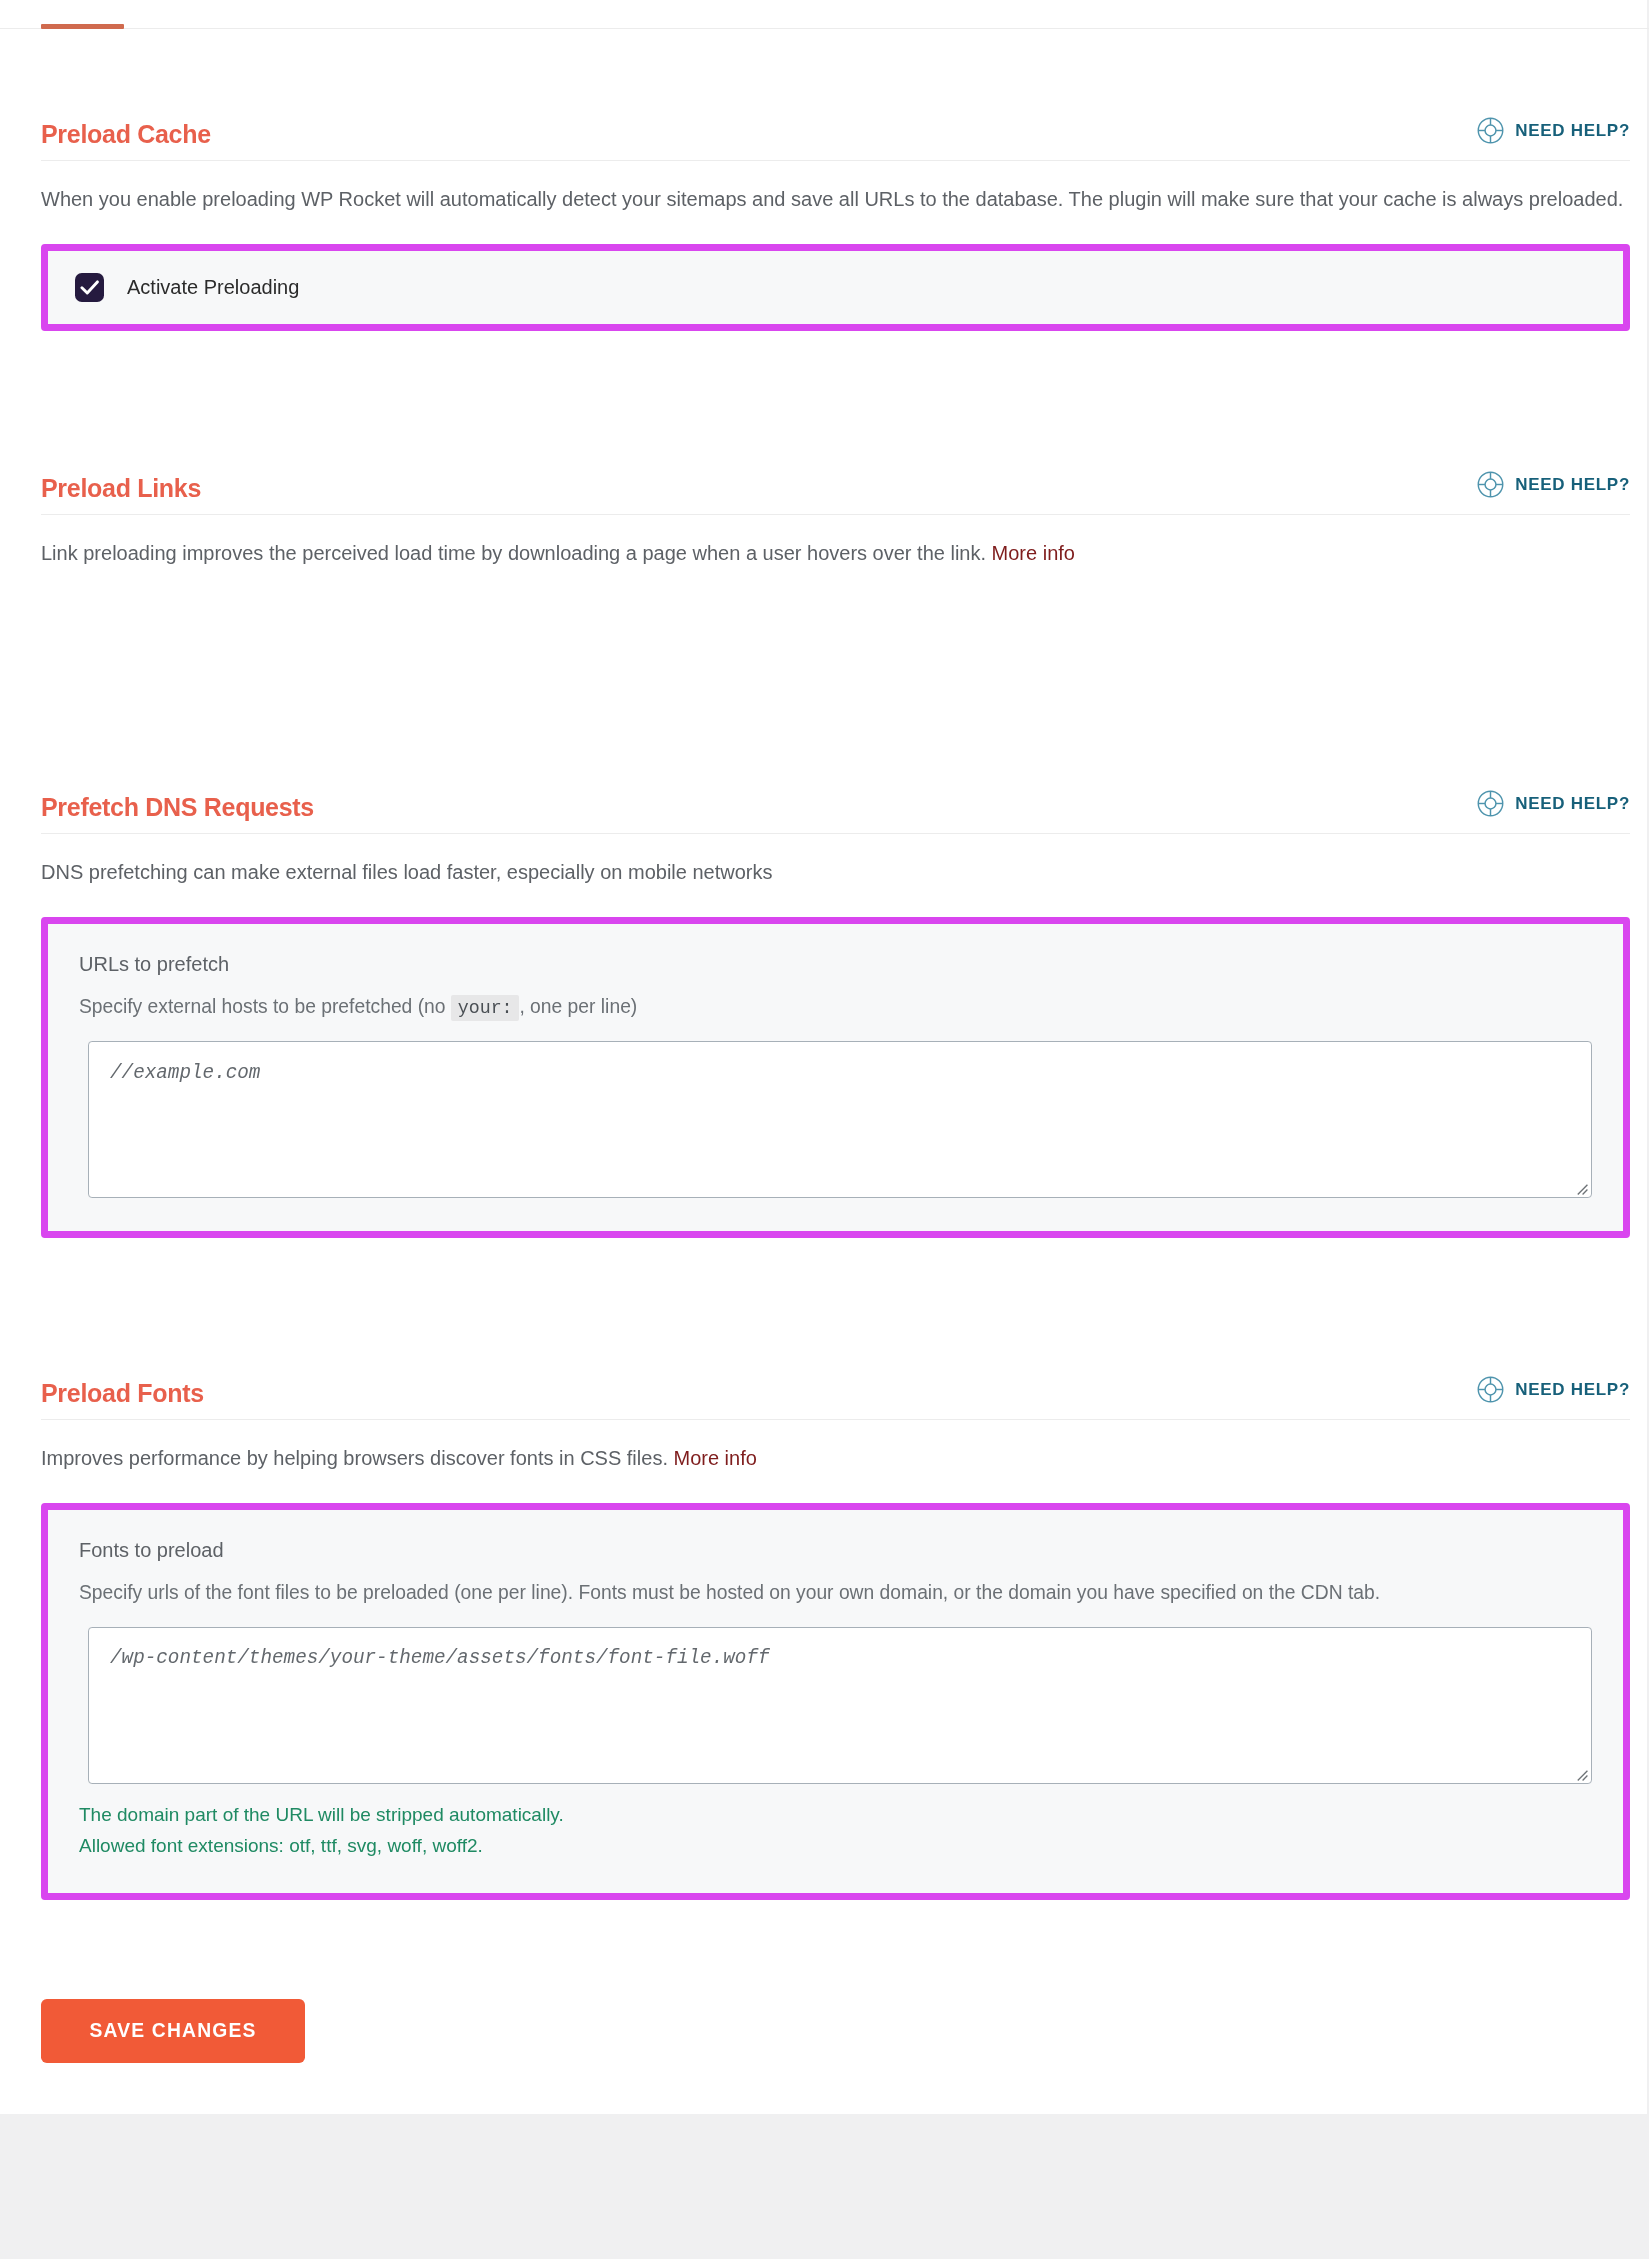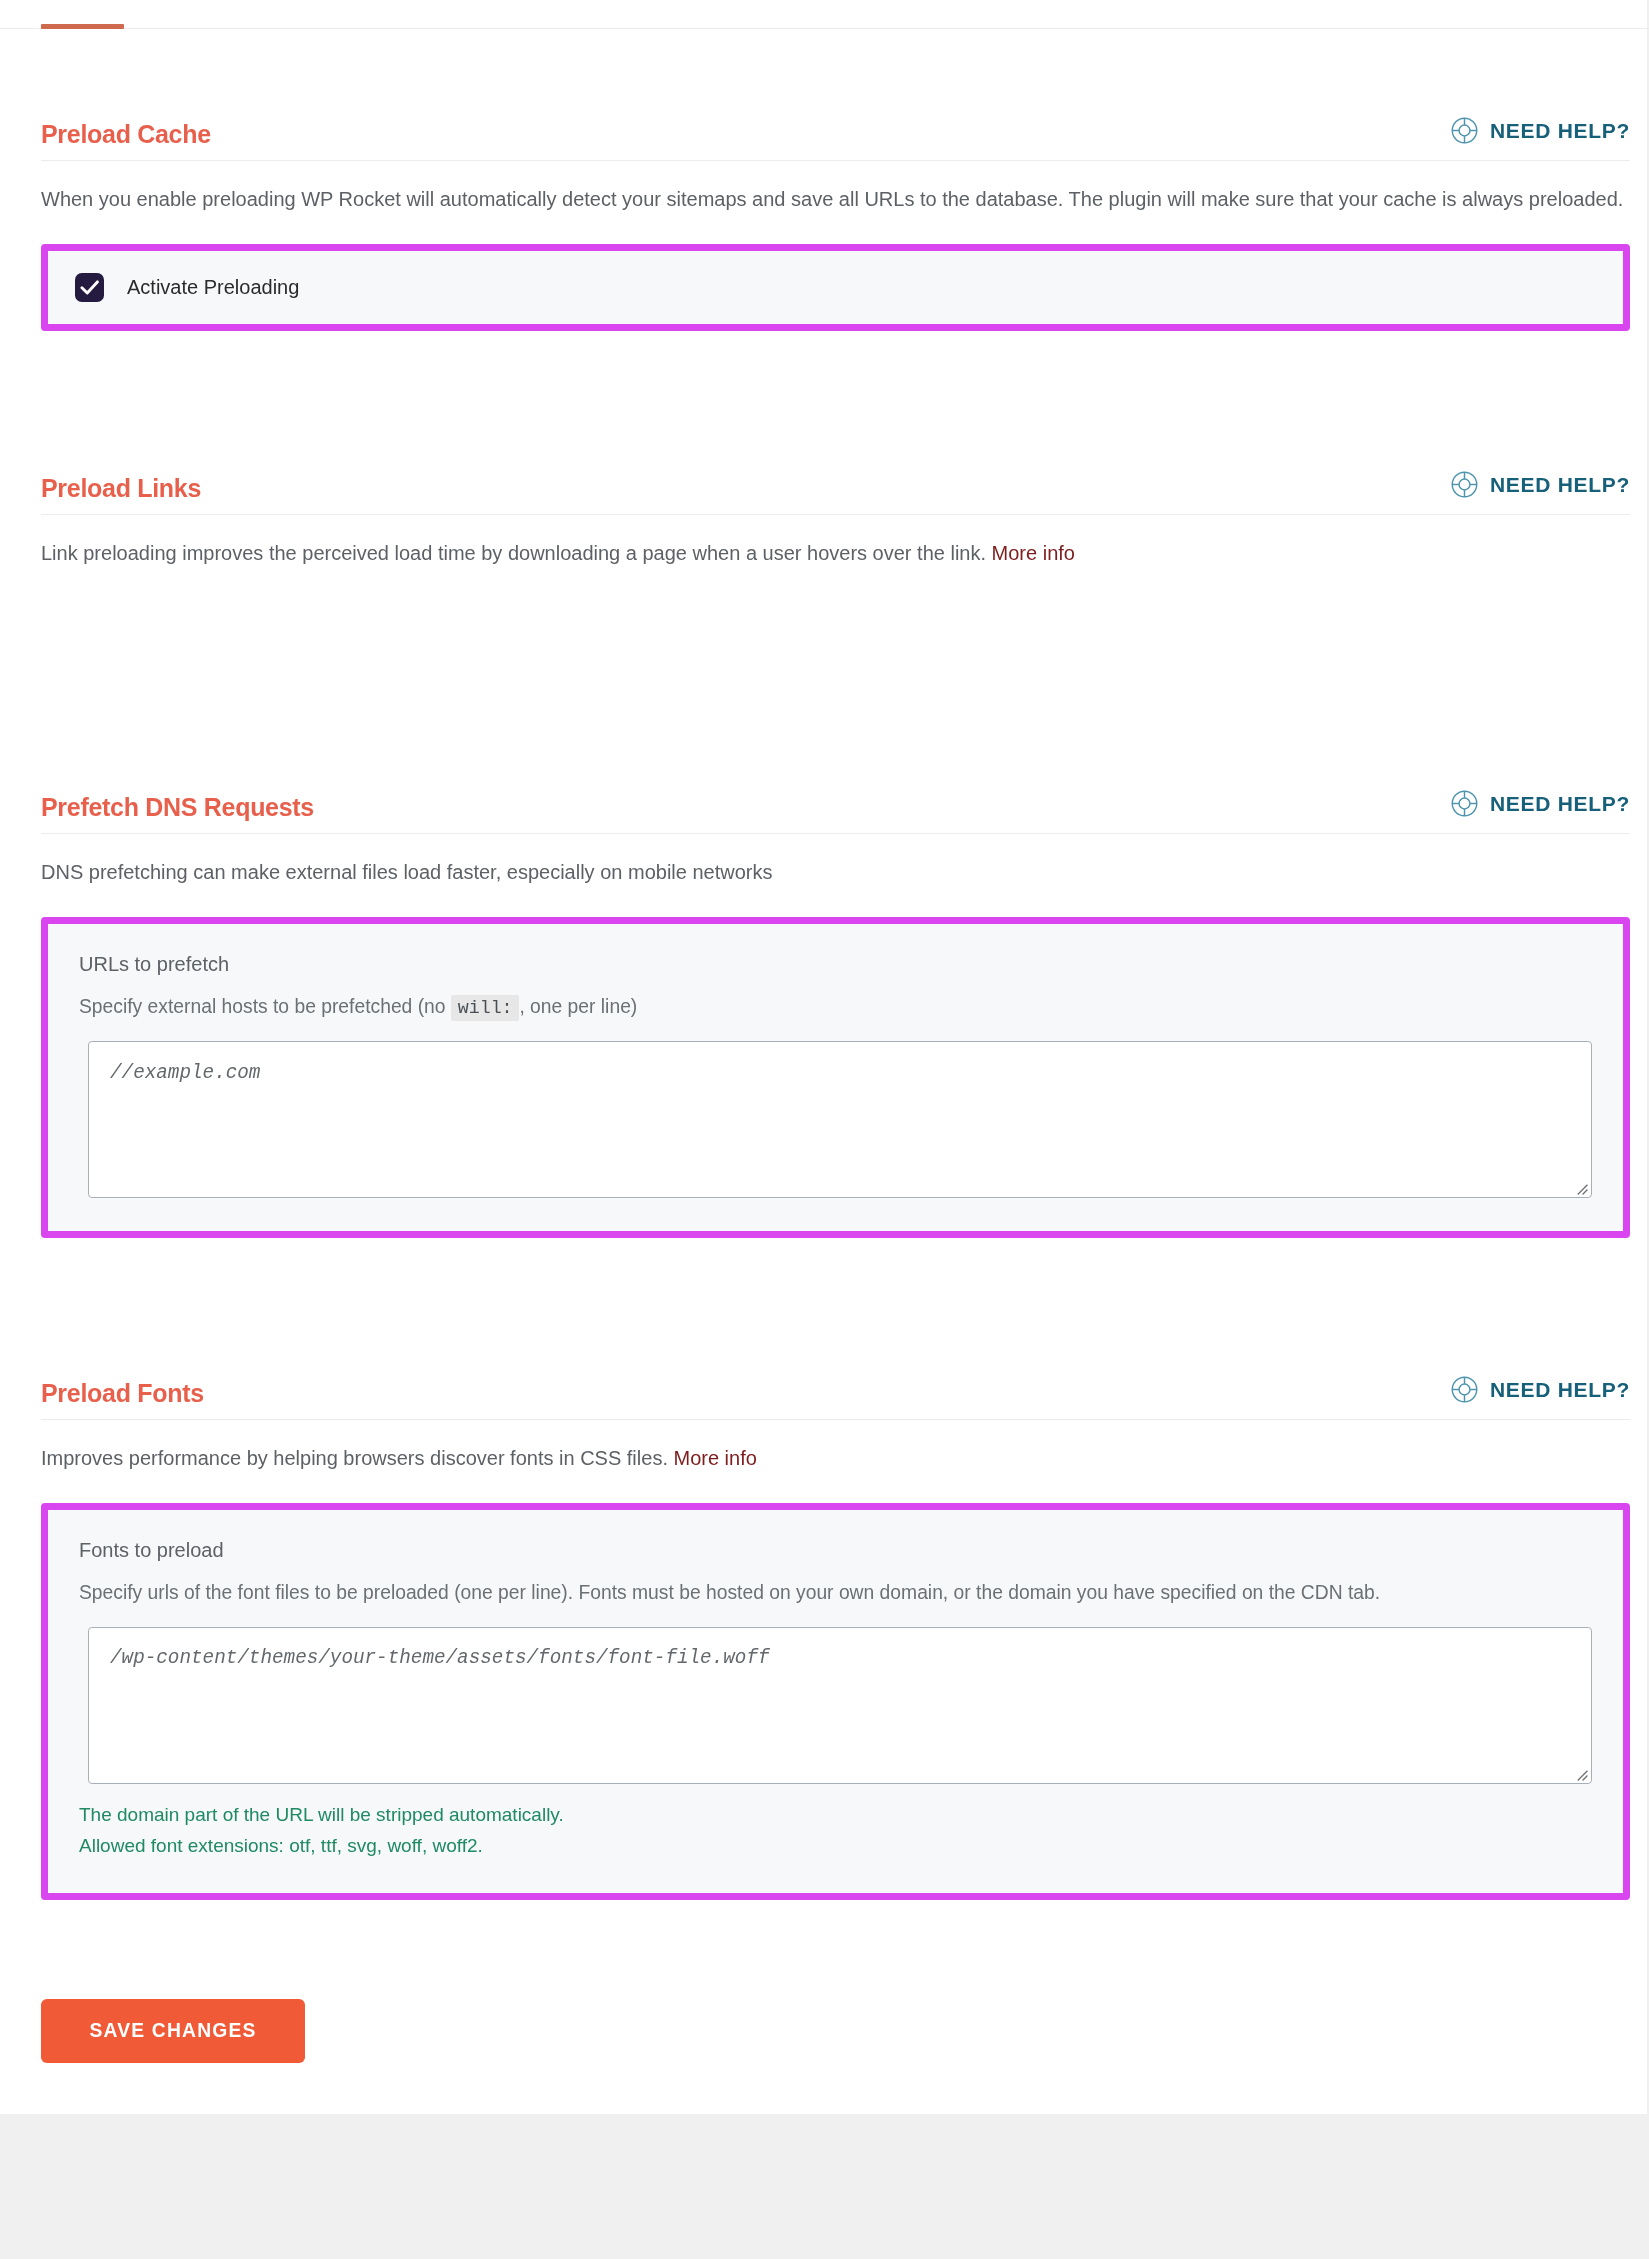--- a/index.html
+++ b/index.html
@@ -72,21 +72,21 @@
   .need-help {
     display: flex;
     align-items: center;
     gap: 10.6px;
     text-decoration: none;
     padding-bottom: 1.9px;
     cursor: pointer;
   }
   .need-help .lbl {
     color: #17607a;
-    font-size: 21px;
+    font-size: 17px;
     font-weight: bold;
     letter-spacing: 0.7px;
   }
   .buoy {
     display: block;
     width: 29px;
     height: 29px;
   }
 
   .sec-desc {
@@ -279,21 +279,21 @@
               <line x1="2.5" y1="16" x2="10" y2="16"></line>
               <line x1="22" y1="16" x2="29.5" y2="16"></line>
             </svg>
           </span>
           <span class="lbl">NEED HELP?</span>
         </a>
       </div>
       <p class="sec-desc">DNS prefetching can make external files load faster, especially on mobile networks</p>
       <div class="panel field-panel" style="margin-top:29px;">
         <p class="field-title">URLs to prefetch</p>
-        <p class="field-help"><span>Specify external hosts to be prefetched (no</span> <code class="inline-code">will:</code><span>, one per line)</span></p>
+        <p class="field-help"><span>Specify external hosts to be prefetched (no</span> <code class="inline-code">your:</code><span>, one per line)</span></p>
         <div class="ta-wrap">
           <textarea class="ta" placeholder="//example.com" style=""></textarea>
           <svg class="resize-grip" viewBox="0 0 18 18" stroke="#6d7276" stroke-width="1.4">
             <line x1="17" y1="7" x2="7" y2="17"></line>
             <line x1="17" y1="12" x2="12" y2="17"></line>
           </svg>
         </div>
       </div>
     </div>
 

